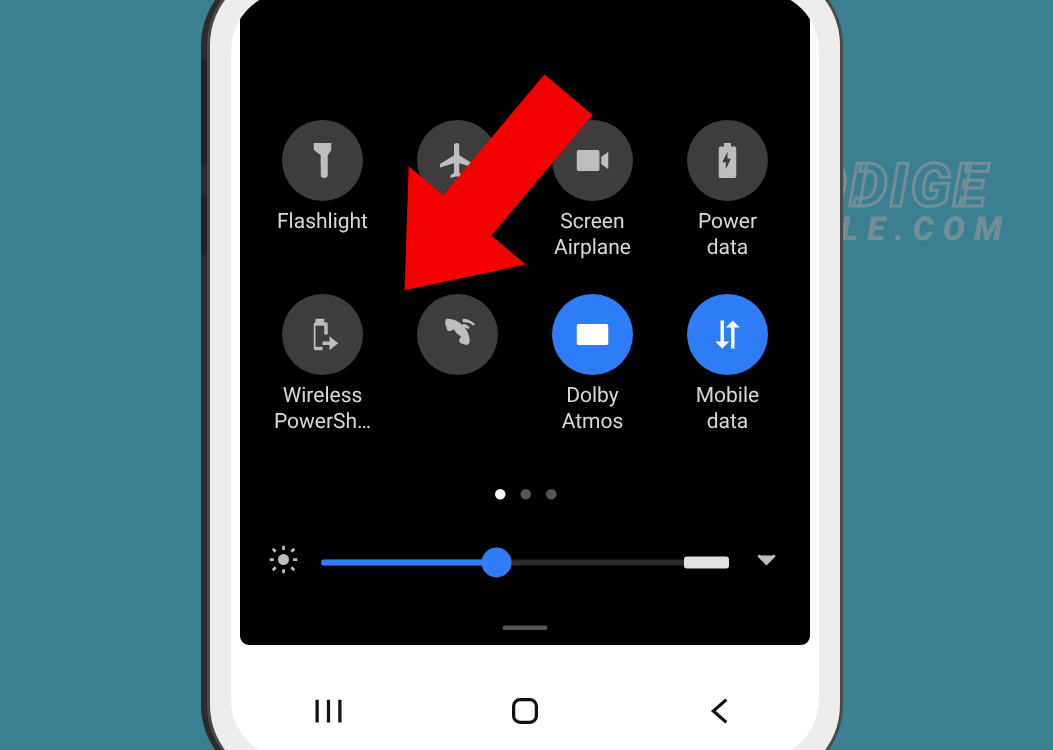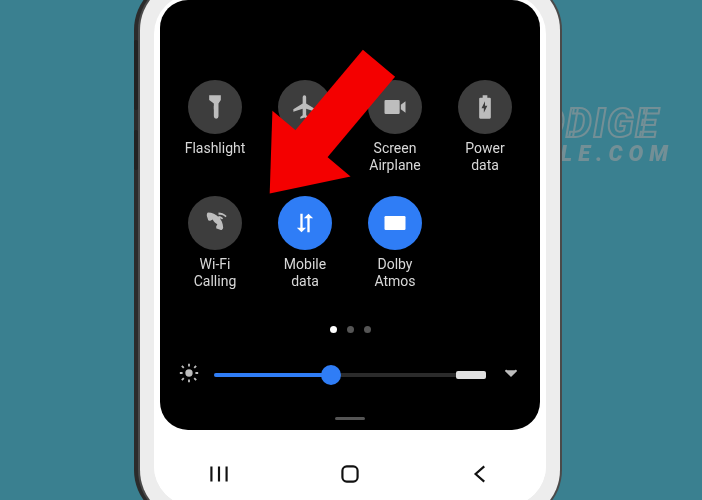--- a/index.html
+++ b/index.html
@@ -57,21 +57,21 @@
     border-radius: 40px;
     overflow: hidden;
   }
   .panel {
     position: absolute;
     left: 6px;
     right: 6px;
     top: 6px;
     height: 430px;
     background: #000;
-    border-radius: 28px;
+    border-radius: 6px;
     color: #cfcfcf;
   }
   
   .qs-grid {
     position: absolute;
     left: 0;
     right: 0;
     top: 80px;
     display: grid;
     grid-template-columns: repeat(4, 1fr);
@@ -263,50 +263,57 @@
           <div class="qs-item">
             <div class="qs-circle">
               <svg viewBox="0 0 24 24">
                   <path d="M10 2h4v2h2a1 1 0 0 1 1 1v16a1 1 0 0 1-1 1H8a1 1 0 0 1-1-1V5a1 1 0 0 1 1-1h2zM12 7l-3 6h2v4l3-6h-2z"></path>
                 </svg>
             </div>
             <div class="qs-label">Power
 data</div>
           </div>
 
+          <div class="qs-item">
+            <div class="qs-circle">
+              <svg viewBox="0 0 24 24">
+                  <path d="M8 3h5v2h1a1 1 0 0 1 1 1v6h-2V7H8v12h4v2H8a1 1 0 0 1-1-1V6a1 1 0 0 1 1-1h0V3zm8 10l5 4-5 4v-3h-4v-2h4z"></path>
+                </svg>
+            </div>
+            <div class="qs-label">Wireless
+PowerSh…</div>
+          </div>
 
           <div class="qs-item">
             <div class="qs-circle">
               <svg viewBox="0 0 24 24">
                   <path d="M6 3c7 0 13 6 13 13 0 1-1 2-2 2l-3-1c-1 0-1-1-1-2l1-2c-2-1-3-2-4-4l-2 1c-1 0-2 0-2-1L5 6c0-1 0-3 1-3zM15 3c2 0 5 1 7 3l-1 1c-2-2-4-2-6-2zM15 6c2 0 3 1 4 2l-1 1c-1-1-2-1-3-1z"></path>
                 </svg>
             </div>
-            <div class="qs-label">Wi-Fi
-Calling</div>
+          </div>
+
+          <div class="qs-item">
+            <div class="qs-circle active">
+              <svg viewBox="0 0 24 24">
+                  <rect x="3" y="6" width="18" height="12" rx="1"></rect>
+                  <path d="M6 8c3 0 3 8 0 8zM18 8c-3 0-3 8 0 8z" fill="#2f7df6"></path>
+                </svg>
+            </div>
+            <div class="qs-label">Dolby
+Atmos</div>
           </div>
 
           <div class="qs-item">
             <div class="qs-circle active">
               <svg viewBox="0 0 24 24">
                   <path d="M8 4v12H5l4 4 4-4h-3V4zm8 16V8h3l-4-4-4 4h3v12z"></path>
                 </svg>
             </div>
             <div class="qs-label">Mobile
 data</div>
-          </div>
-
-          <div class="qs-item">
-            <div class="qs-circle active">
-              <svg viewBox="0 0 24 24">
-                  <rect x="3" y="6" width="18" height="12" rx="1"></rect>
-                  <path d="M6 8c3 0 3 8 0 8zM18 8c-3 0-3 8 0 8z" fill="#2f7df6"></path>
-                </svg>
-            </div>
-            <div class="qs-label">Dolby
-Atmos</div>
           </div>
 
         </div>
 
         <div class="dots">
           <div class="dot active"></div>
           <div class="dot"></div>
           <div class="dot"></div>
         </div>
 

